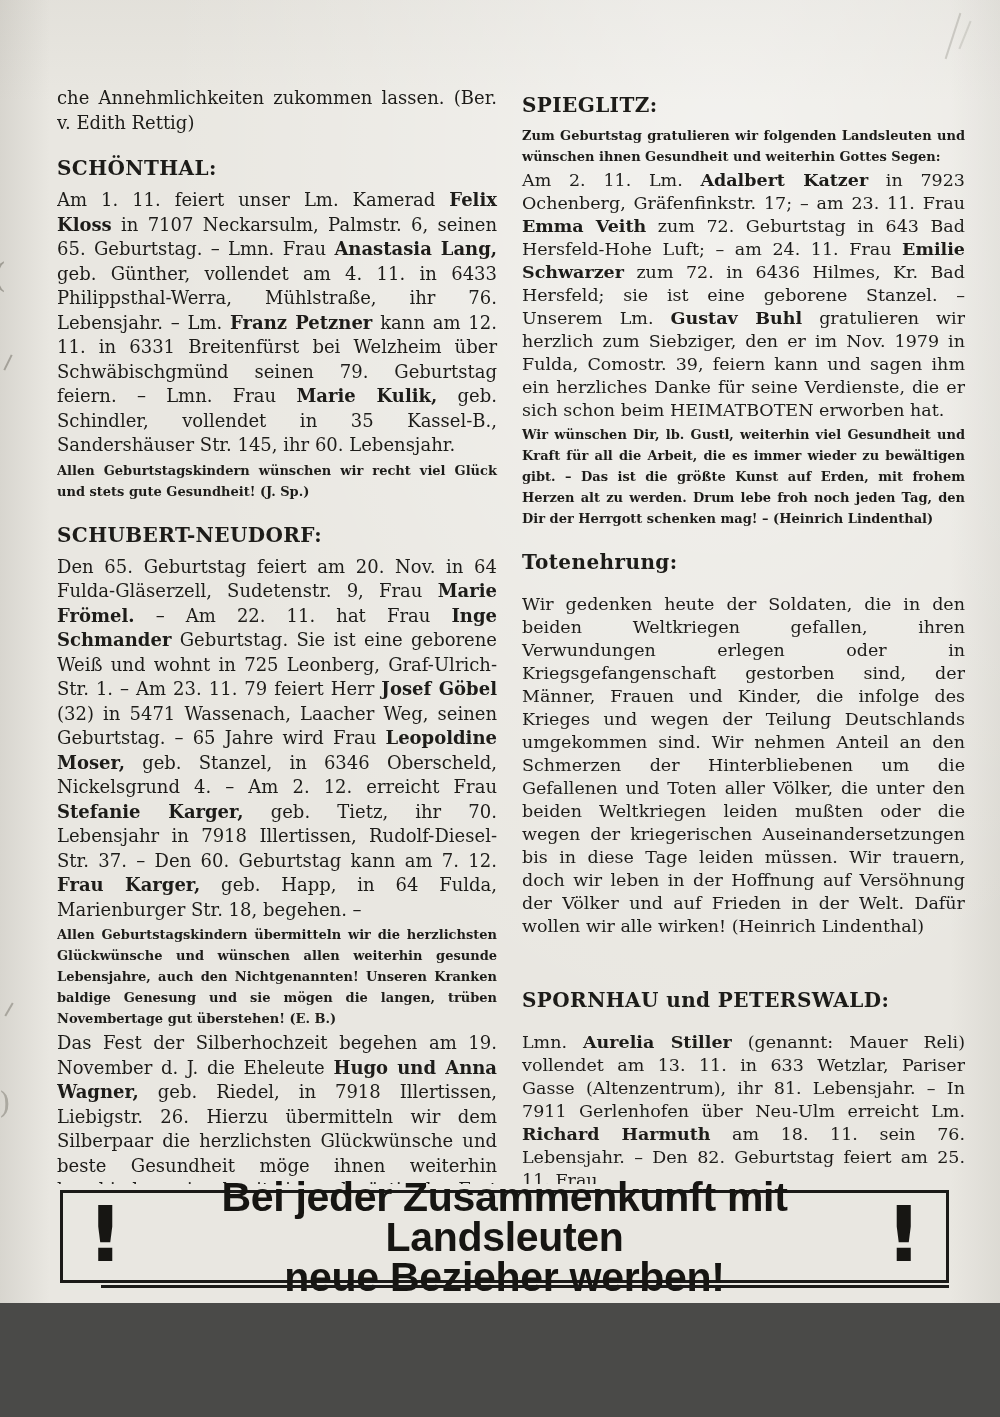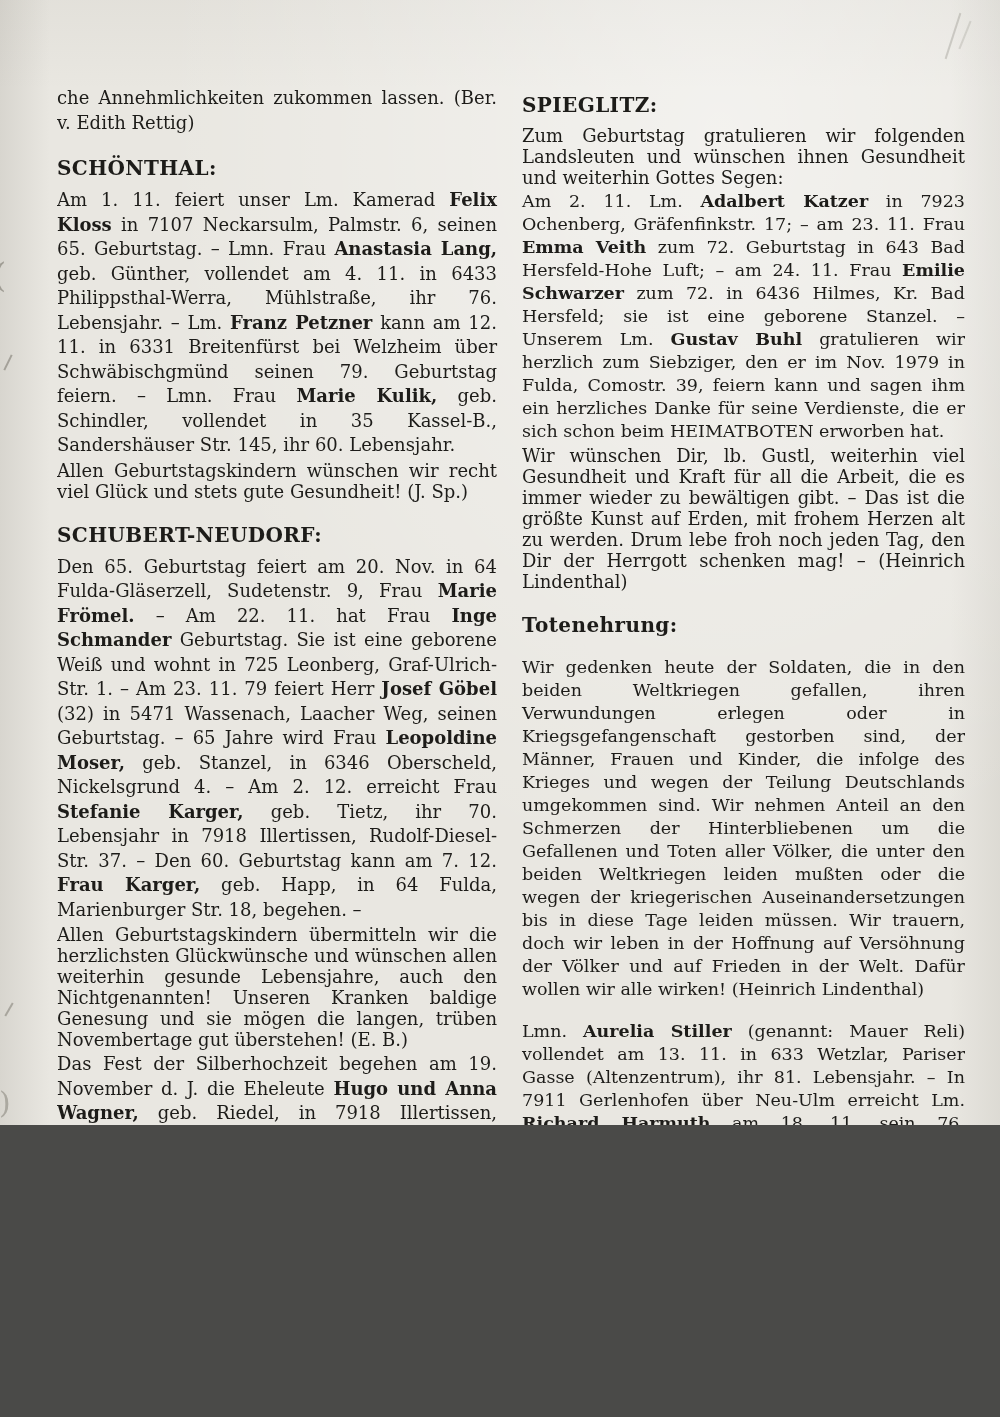--- a/index.html
+++ b/index.html
@@ -1,18 +1,18 @@
 <!DOCTYPE html>
 <html><head>
 <meta charset="utf-8">
 <style>
   html,body { margin:0; padding:0; background:#4a4a48; }
   #page {
     position:relative;
-    width:1000px; height:1125px;
+    width:1000px; height:1303px;
     margin:0 auto;
     background:
       radial-gradient(ellipse at 72% 12%, rgba(255,255,255,0.45), rgba(255,255,255,0) 55%),
       linear-gradient(to right, rgba(110,105,95,0.14), rgba(110,105,95,0) 5%, rgba(110,105,95,0) 95%, rgba(110,105,95,0.10)),
       linear-gradient(to bottom, rgba(110,105,95,0.05), rgba(110,105,95,0) 8%),
       #e9e7e1;
     overflow:hidden;
     font-family:"DejaVu Serif","Liberation Serif",serif;
     color:#1d1c19;
   }
@@ -21,21 +21,21 @@
     width:908px; height:1098px;
     display:flex; gap:25px;
     overflow:hidden;
   }
   .col { box-sizing:border-box; }
   .col-left  { width:440px; }
   .col-right { width:443px; }
   .para { margin:0; text-align:justify; }
   .col-left  .para { font-size:18px;   line-height:24.5px; }
   .col-right .para { font-size:17.5px; line-height:23px;margin-top:19px; }
-  .note { margin:2px 0 0; text-align:justify; font-size:18px; line-height:21px; }
+  .note { margin:2px 0 0; text-align:justify; font-size:13px; line-height:21px;font-weight:bold; }
   .note + .para { margin-top:2px; }
   .heading {
     margin:21px 0 8px; font-size:20px; font-weight:bold;
     letter-spacing:0.4px; text-align:left;
   }
   .col > .heading:first-child { margin-top:7px; }
   .heading.spaced { margin-top:50px; }
   .b { font-weight:bold; }
 
   #banner {
@@ -92,20 +92,21 @@
         <p class="note"><span>Allen Geburtstagskindern übermitteln wir die herzlichsten Glückwünsche und wünschen allen weiterhin gesunde Lebensjahre, auch den Nichtgenannten! Unseren Kranken baldige Genesung und sie mögen die langen, trüben Novembertage gut überstehen! (E. B.)</span></p>
         <p class="para"><span>Das Fest der Silberhochzeit begehen am 19. November d. J. die Eheleute </span><span class="b">Hugo und Anna Wagner,</span><span> geb. Riedel, in 7918 Illertissen, Liebigstr. 26. Hierzu übermitteln wir dem Silberpaar die herzlichsten Glückwünsche und beste Gesundheit möge ihnen weiterhin beschieden sein, damit sie noch rüstig das Fest der goldenen Hochzeit erleben können! (E. B.)</span></p>
       </div>
     <div class="col col-right" id="col-right">
         <h2 class="heading"><span class="b">SPIEGLITZ:</span></h2>
         <p class="note"><span>Zum Geburtstag gratulieren wir folgenden Landsleuten und wünschen ihnen Gesundheit und weiterhin Gottes Segen:</span></p>
         <p class="para"><span>Am 2. 11. Lm. </span><span class="b">Adalbert Katzer</span><span> in 7923 Ochenberg, Gräfenfinkstr. 17; – am 23. 11. Frau </span><span class="b">Emma Veith</span><span> zum 72. Geburtstag in 643 Bad Hersfeld-Hohe Luft; – am 24. 11. Frau </span><span class="b">Emilie Schwarzer</span><span> zum 72. in 6436 Hilmes, Kr. Bad Hersfeld; sie ist eine geborene Stanzel. – Unserem Lm. </span><span class="b">Gustav Buhl</span><span> gratulieren wir herzlich zum Siebziger, den er im Nov. 1979 in Fulda, Comostr. 39, feiern kann und sagen ihm ein herzliches Danke für seine Verdienste, die er sich schon beim HEIMATBOTEN erworben hat.</span></p>
         <p class="note"><span>Wir wünschen Dir, lb. Gustl, weiterhin viel Gesundheit und Kraft für all die Arbeit, die es immer wieder zu bewältigen gibt. – Das ist die größte Kunst auf Erden, mit frohem Herzen alt zu werden. Drum lebe froh noch jeden Tag, den Dir der Herrgott schenken mag! – (Heinrich Lindenthal)</span></p>
         <h2 class="heading"><span class="b">Totenehrung:</span></h2>
         <p class="para"><span>Wir gedenken heute der Soldaten, die in den beiden Weltkriegen gefallen, ihren Verwundungen erlegen oder in Kriegsgefangenschaft gestorben sind, der Männer, Frauen und Kinder, die infolge des Krieges und wegen der Teilung Deutschlands umgekommen sind. Wir nehmen Anteil an den Schmerzen der Hinterbliebenen um die Gefallenen und Toten aller Völker, die unter den beiden Weltkriegen leiden mußten oder die wegen der kriegerischen Auseinandersetzungen bis in diese Tage leiden müssen. Wir trauern, doch wir leben in der Hoffnung auf Versöhnung der Völker und auf Frieden in der Welt. Dafür wollen wir alle wirken! (Heinrich Lindenthal)</span></p>
+        <h2 class="heading spaced"><span class="b">SPORNHAU und PETERSWALD:</span></h2>
         <p class="para"><span>Lmn. </span><span class="b">Aurelia Stiller</span><span> (genannt: Mauer Reli) vollendet am 13. 11. in 633 Wetzlar, Pariser Gasse (Altenzentrum), ihr 81. Lebensjahr. – In 7911 Gerlenhofen über Neu-Ulm erreicht Lm. </span><span class="b">Richard Harmuth</span><span> am 18. 11. sein 76. Lebensjahr. – Den 82. Geburtstag feiert am 25. 11. Frau </span></p>
       </div>
   </div>
 
   <div id="banner">
     <span class="bang">!</span>
     <div class="banner-text">
       <div>Bei jeder Zusammenkunft mit Landsleuten</div>
       <div>neue Bezieher werben!</div>
     </div>

